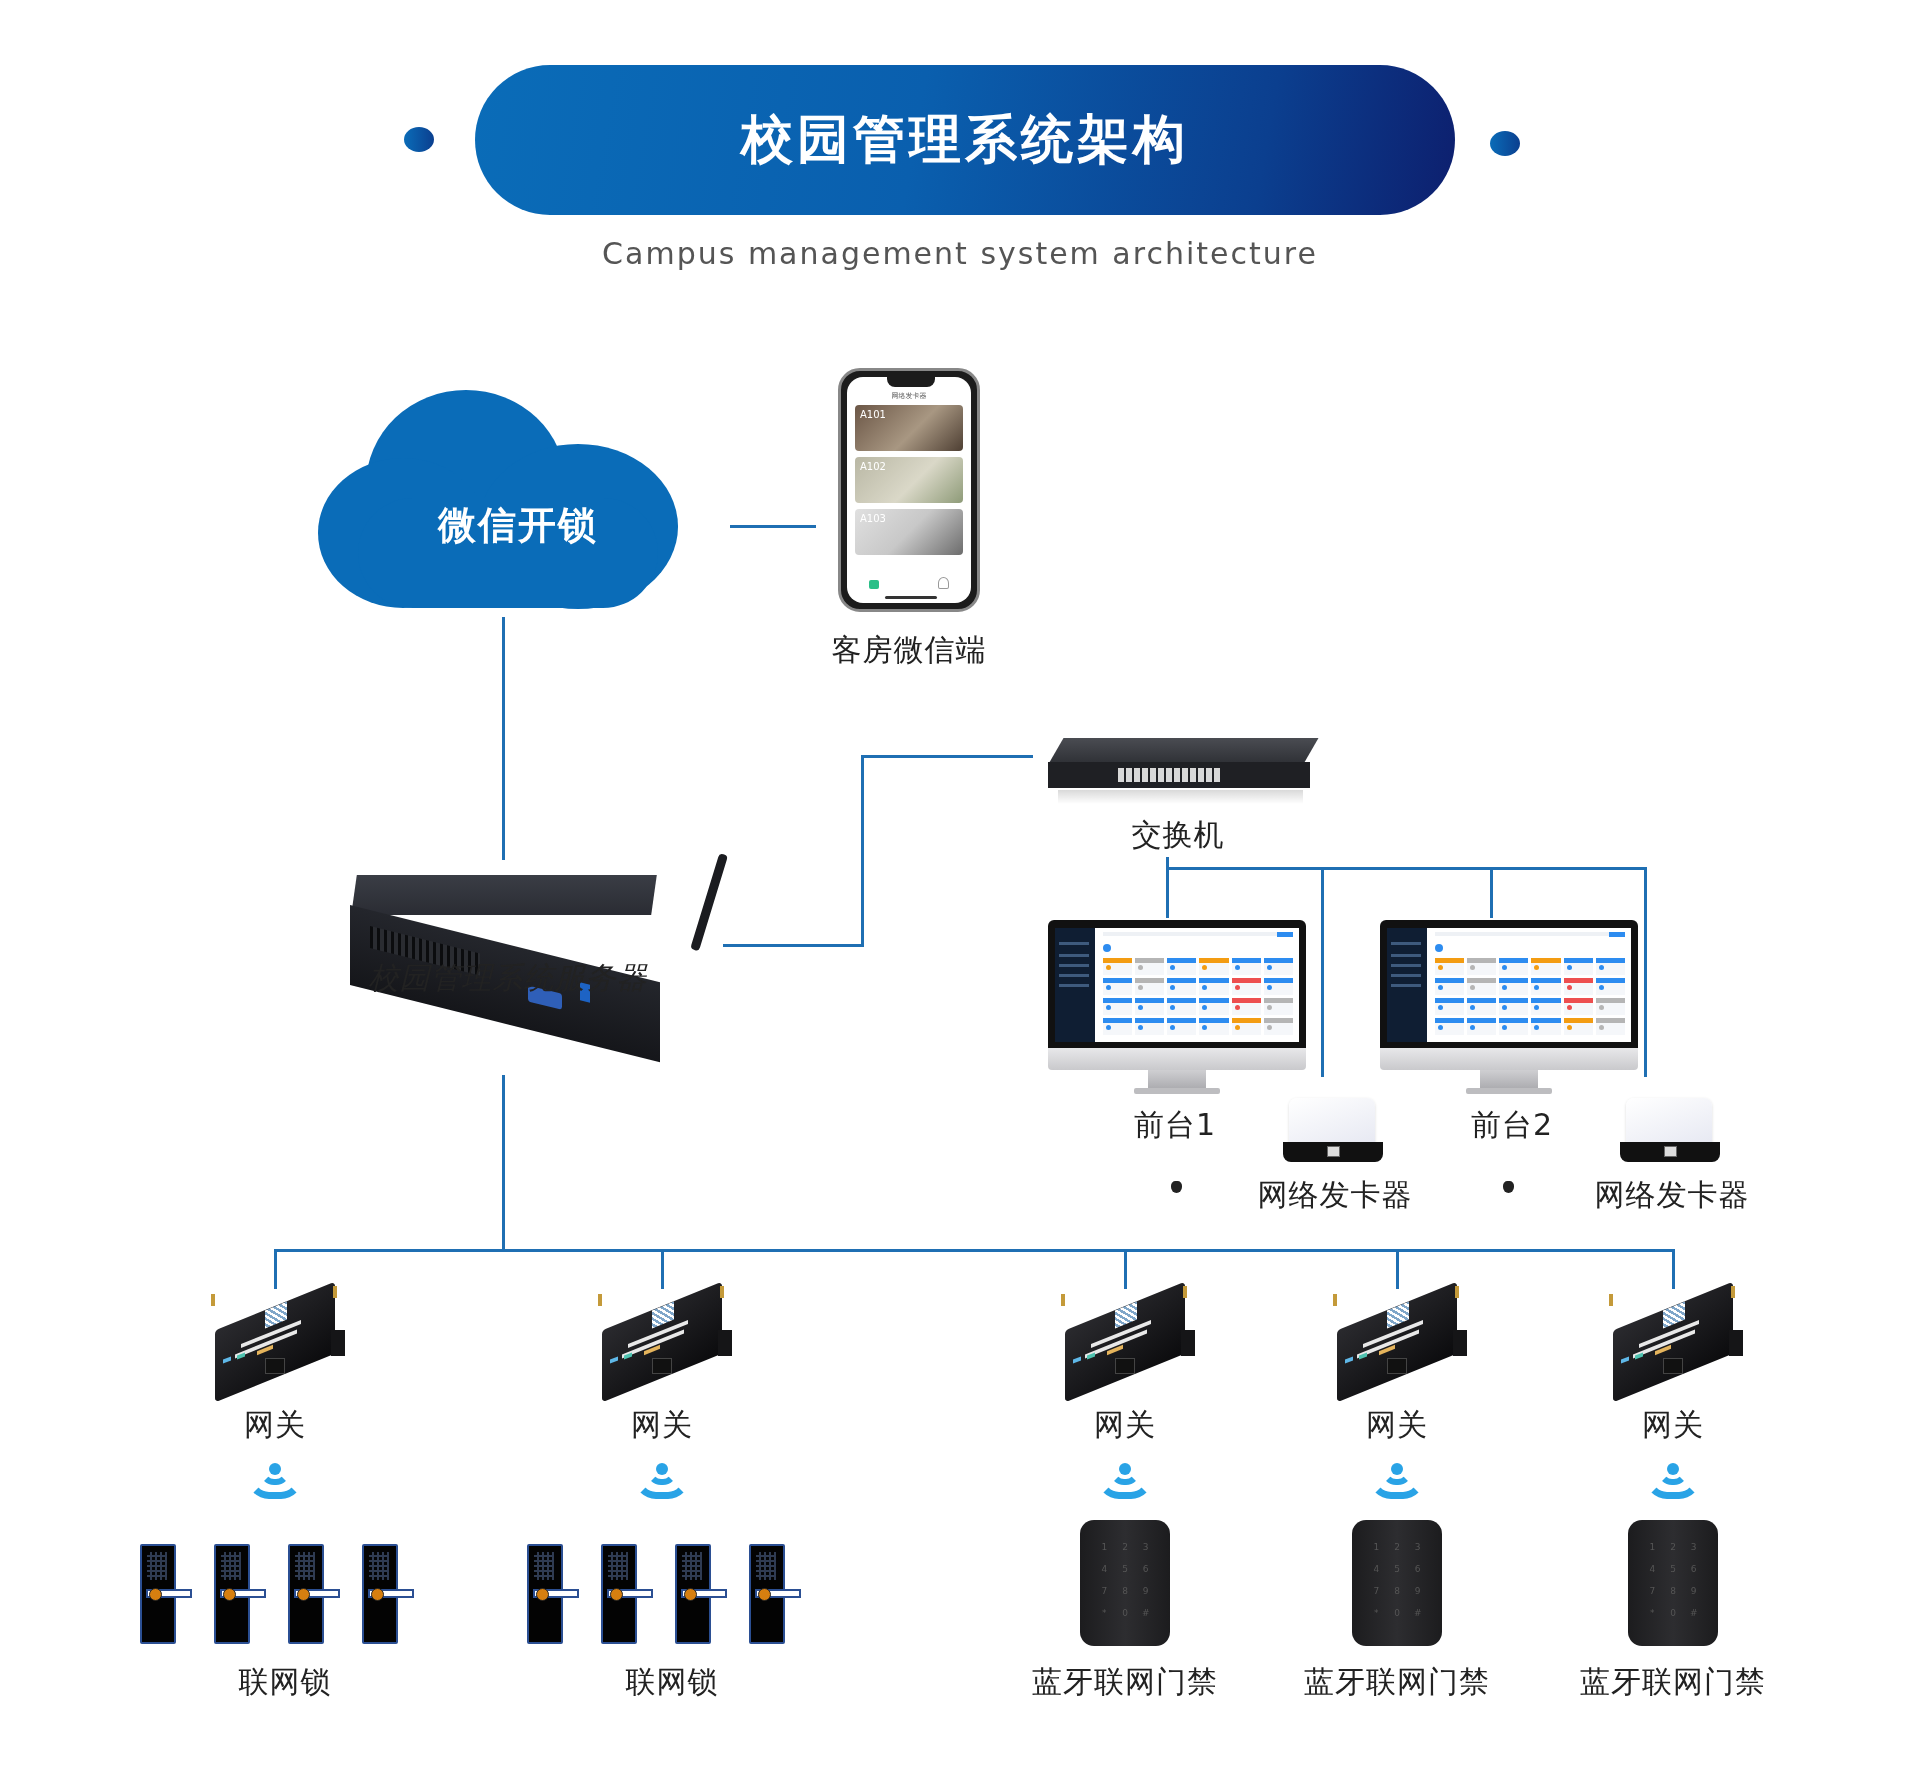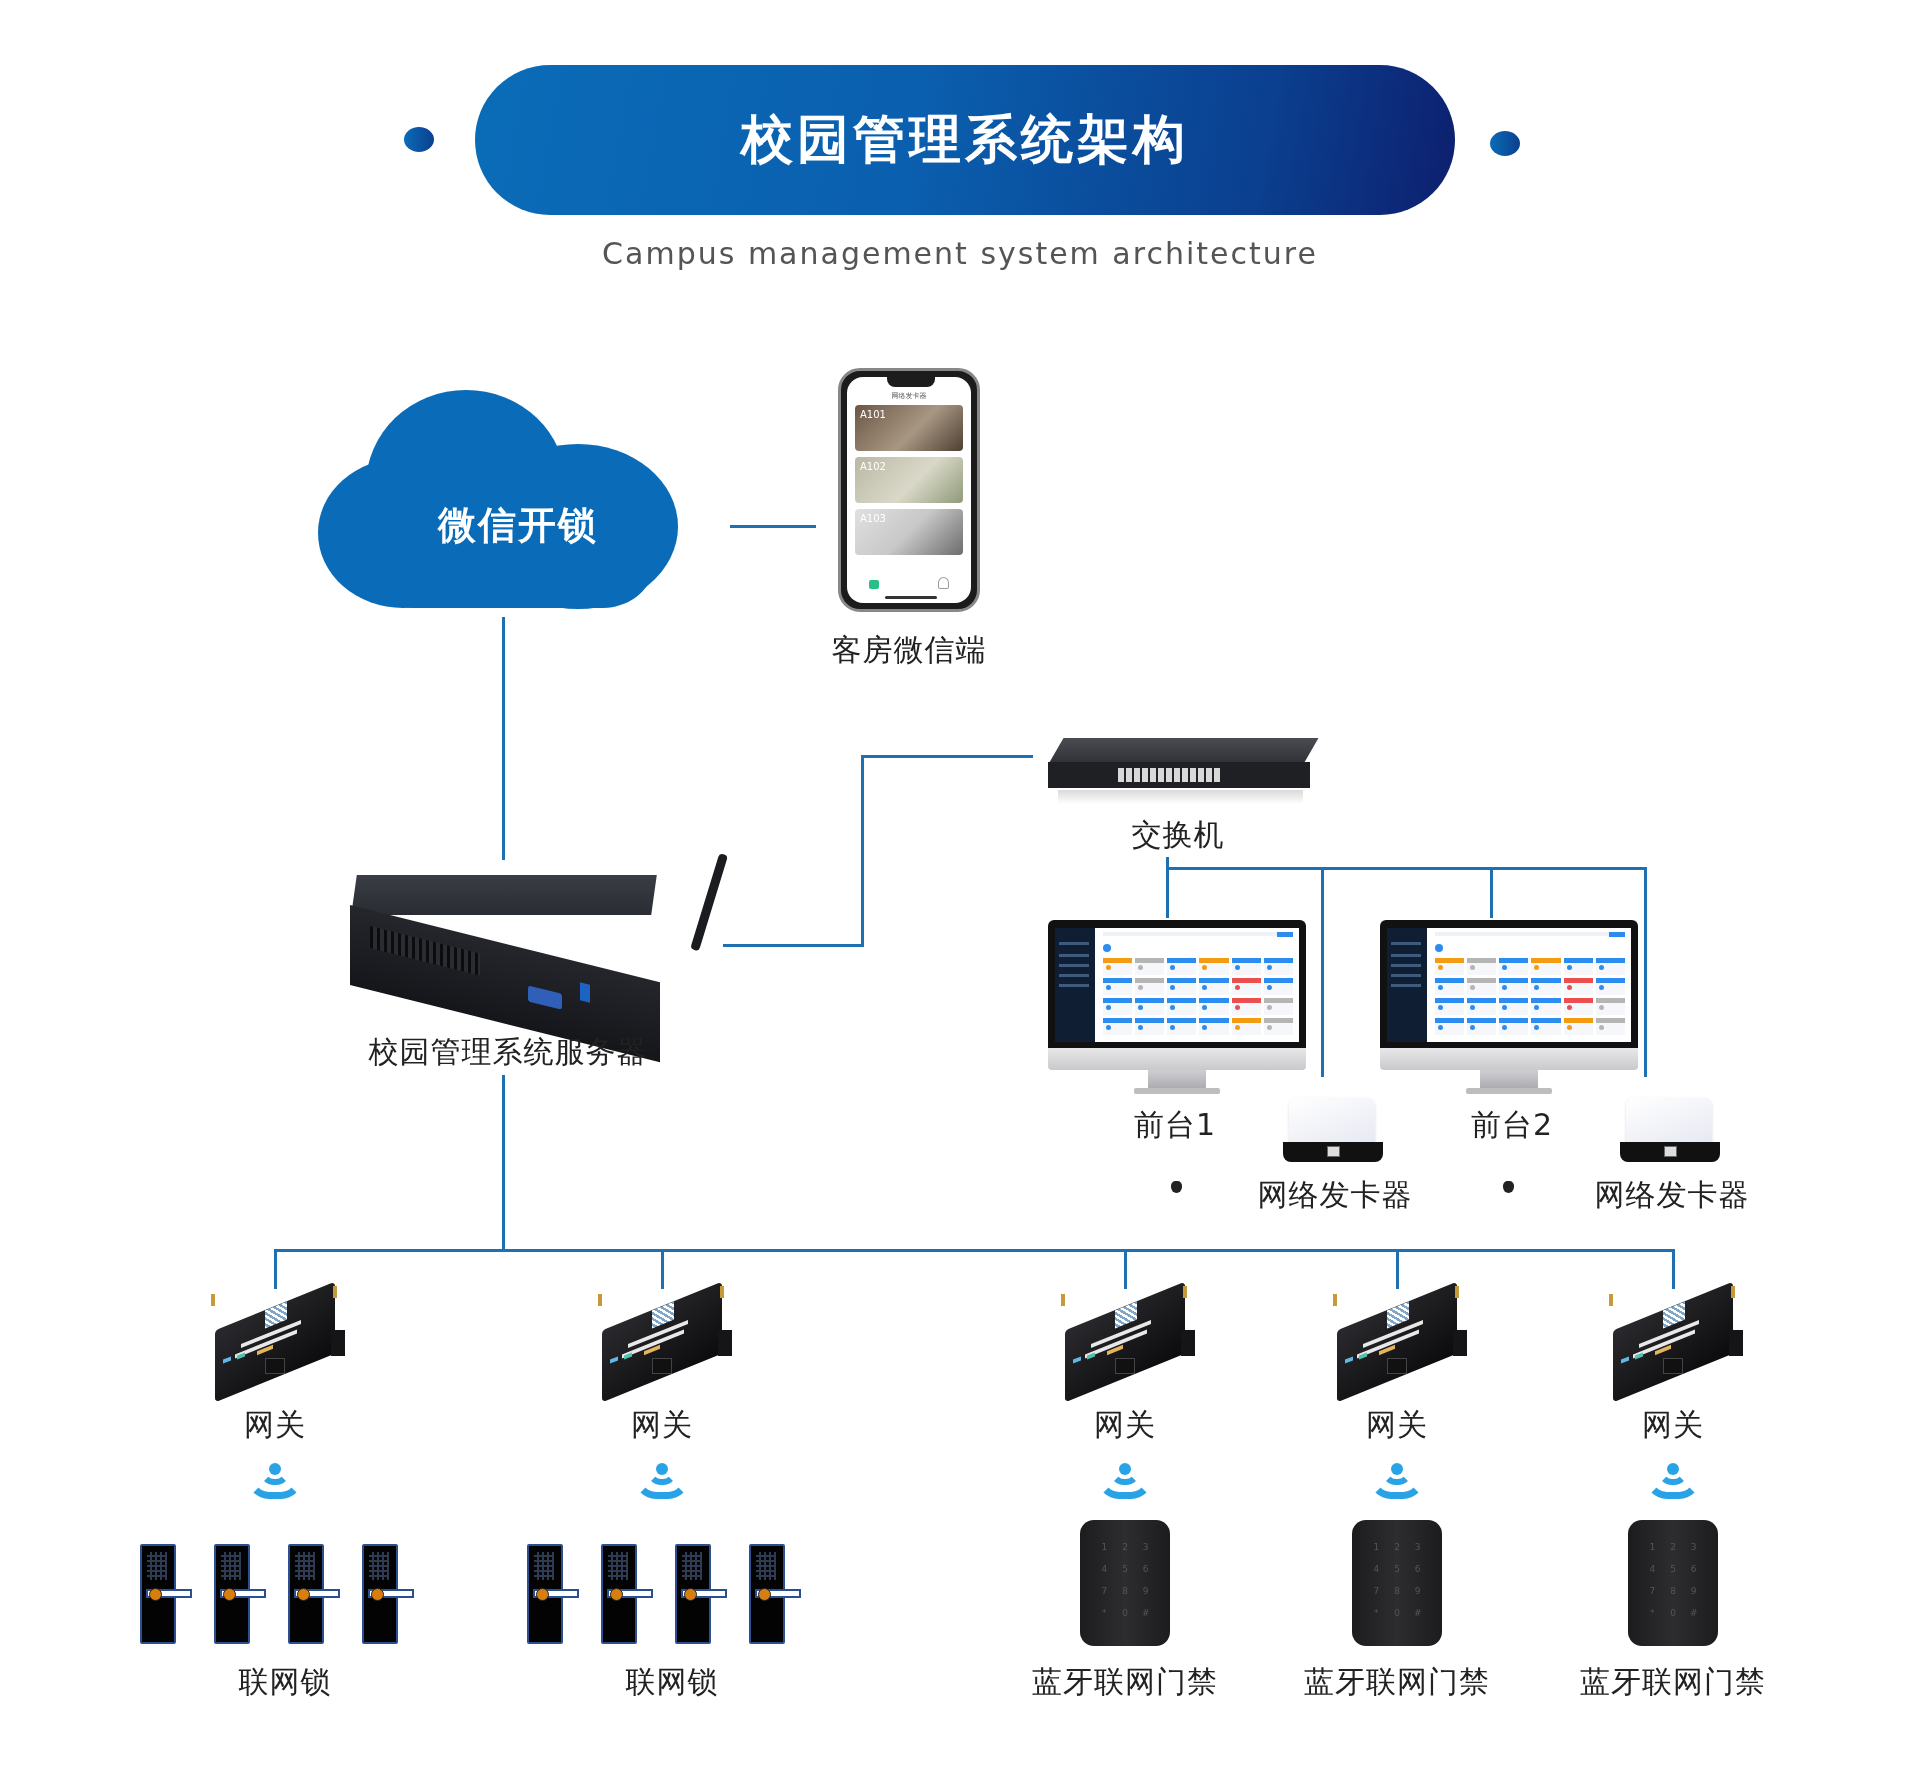--- a/index.html
+++ b/index.html
@@ -153,21 +153,21 @@
 
 <div class="abs antenna"></div>
 <div class="abs server">
   <div class="srv-top"></div>
   <div class="srv-front">
     <div class="vent"></div>
     <div class="vga"></div>
     <div class="usb"></div>
   </div>
 </div>
-<div class="label" style="left:508px;top:1032px;">校园管理系统服务器</div>
+<div class="label" style="left:508px;top:958px;font-style:italic;">校园管理系统服务器</div>
 
 <div class="abs switch">
   <div class="sw-top"></div>
   <div class="sw-front"></div>
   <div class="ports"></div>
   <div class="sw-shadow"></div>
 </div>
 <div class="label" style="left:1178px;top:815px;">交换机</div>
 
 <div class="abs monitor" style="left:1048px;top:920px;">

